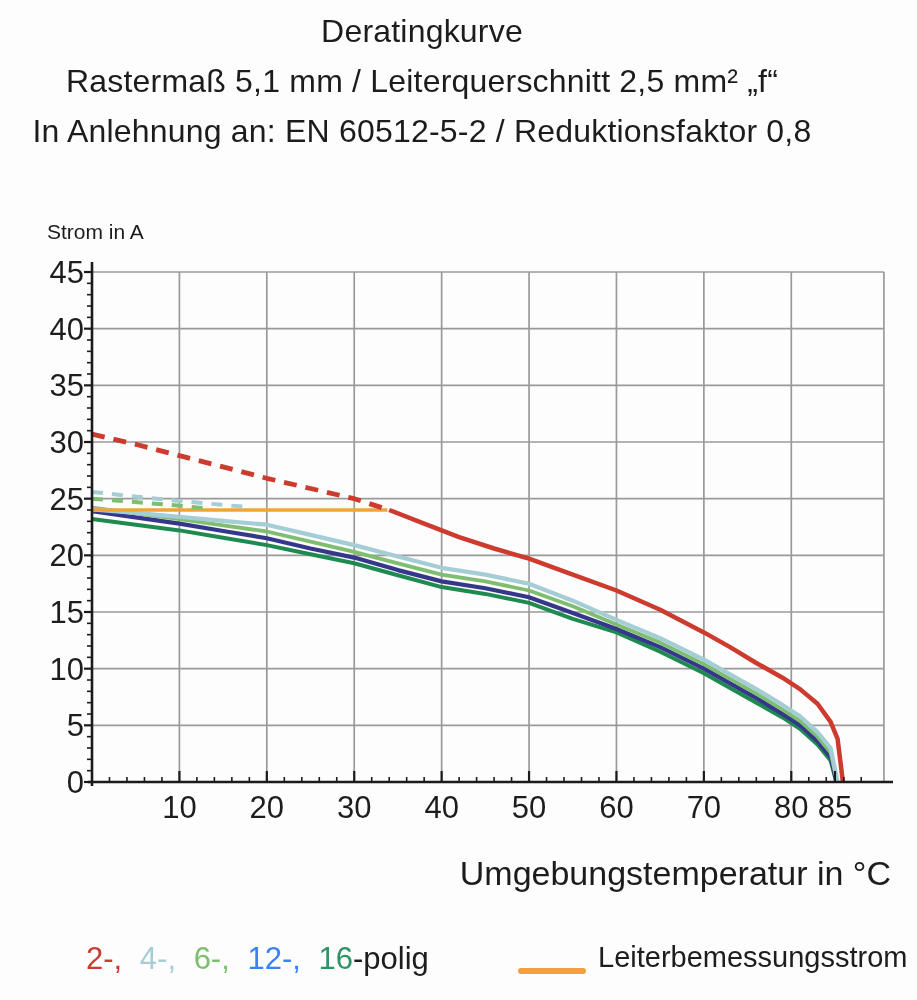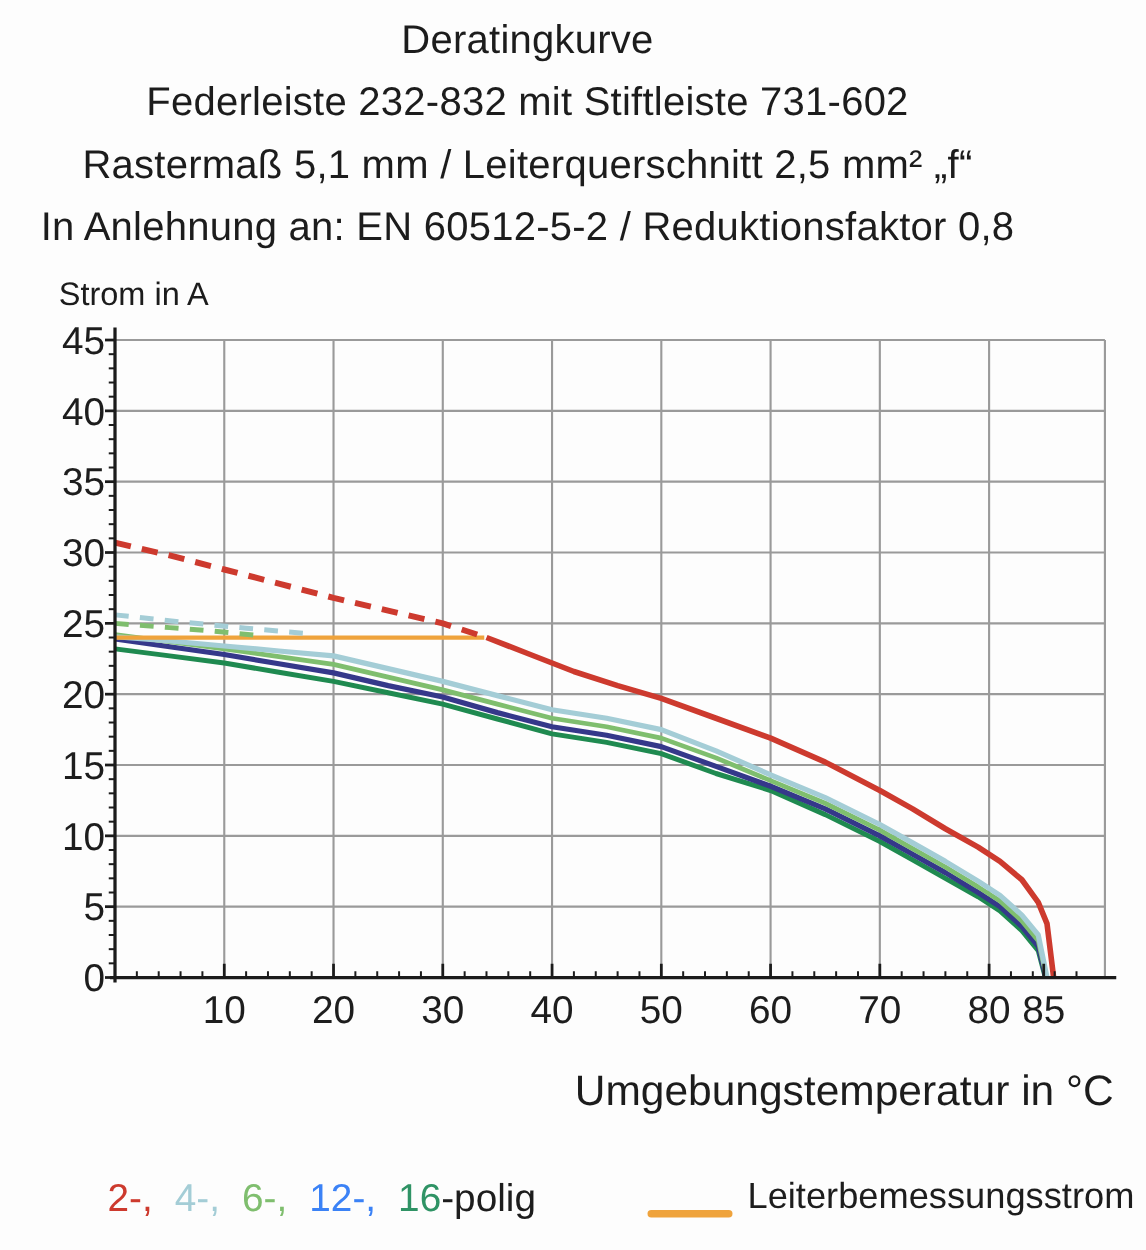--- a/index.html
+++ b/index.html
@@ -1,21 +1,21 @@
 <!DOCTYPE html>
 <html><head>
 <meta charset="utf-8">
 <style>
   html,body{margin:0;padding:0;background:#ffffff;}
   #page{position:relative;width:917px;height:1000px;background:#fdfdfd;overflow:hidden;
         font-family:"Liberation Sans", sans-serif;color:#1d1d1d;}
   #chart-svg{position:absolute;left:0;top:0;}
   .title-block{position:absolute;left:0;top:6px;width:844px;text-align:center;
                font-size:32px;line-height:50px;color:#1c1c1c;letter-spacing:.2px;}
-  .y-title{position:absolute;left:47px;top:220px;font-size:26px;color:#1c1c1c;}
+  .y-title{position:absolute;left:47px;top:220px;font-size:21px;color:#1c1c1c;}
   .x-title{position:absolute;right:26px;top:854px;font-size:34px;color:#1c1c1c;}
   .legend-poles{position:absolute;left:86px;top:941px;font-size:31px;white-space:nowrap;}
   .legend-poles .pole{margin-right:9px;}
   .legend-poles .pole:last-of-type{margin-right:0;}
   .legend-rated{position:absolute;left:518px;top:941px;display:flex;align-items:flex-end;font-size:29px;}
   .legend-rated .swatch{display:inline-block;width:68px;height:6px;border-radius:3px;margin-right:12px;}
 </style>
 </head>
 <body>
 
@@ -158,21 +158,20 @@
       <text x="84" y="509.675" fill="#1d1d1d" text-anchor="end" font-size="31px" font-family="&quot;Liberation Sans&quot;, sans-serif">25</text>
       <text x="84" y="566.34" fill="#1d1d1d" text-anchor="end" font-size="31px" font-family="&quot;Liberation Sans&quot;, sans-serif">20</text>
       <text x="84" y="623.005" fill="#1d1d1d" text-anchor="end" font-size="31px" font-family="&quot;Liberation Sans&quot;, sans-serif">15</text>
       <text x="84" y="679.67" fill="#1d1d1d" text-anchor="end" font-size="31px" font-family="&quot;Liberation Sans&quot;, sans-serif">10</text>
       <text x="84" y="736.335" fill="#1d1d1d" text-anchor="end" font-size="31px" font-family="&quot;Liberation Sans&quot;, sans-serif">5</text>
       <text x="84" y="793" fill="#1d1d1d" text-anchor="end" font-size="31px" font-family="&quot;Liberation Sans&quot;, sans-serif">0</text>
     </svg>
 
   <div class="title-block">
     <div>Deratingkurve</div>
-    <div>Federleiste 232-832 mit Stiftleiste 731-602</div>
     <div>Rastermaß 5,1 mm / Leiterquerschnitt 2,5 mm² „f“</div>
     <div>In Anlehnung an: EN 60512-5-2 / Reduktionsfaktor 0,8</div>
   </div>
 
   <div class="y-title">Strom in A</div>
   <div class="x-title">Umgebungstemperatur in °C</div>
 
   <div class="legend-poles">
     <span class="pole" style="color: rgb(205, 58, 46);">2-,</span>
     <span class="pole" style="color: rgb(164, 205, 214);">4-,</span>

